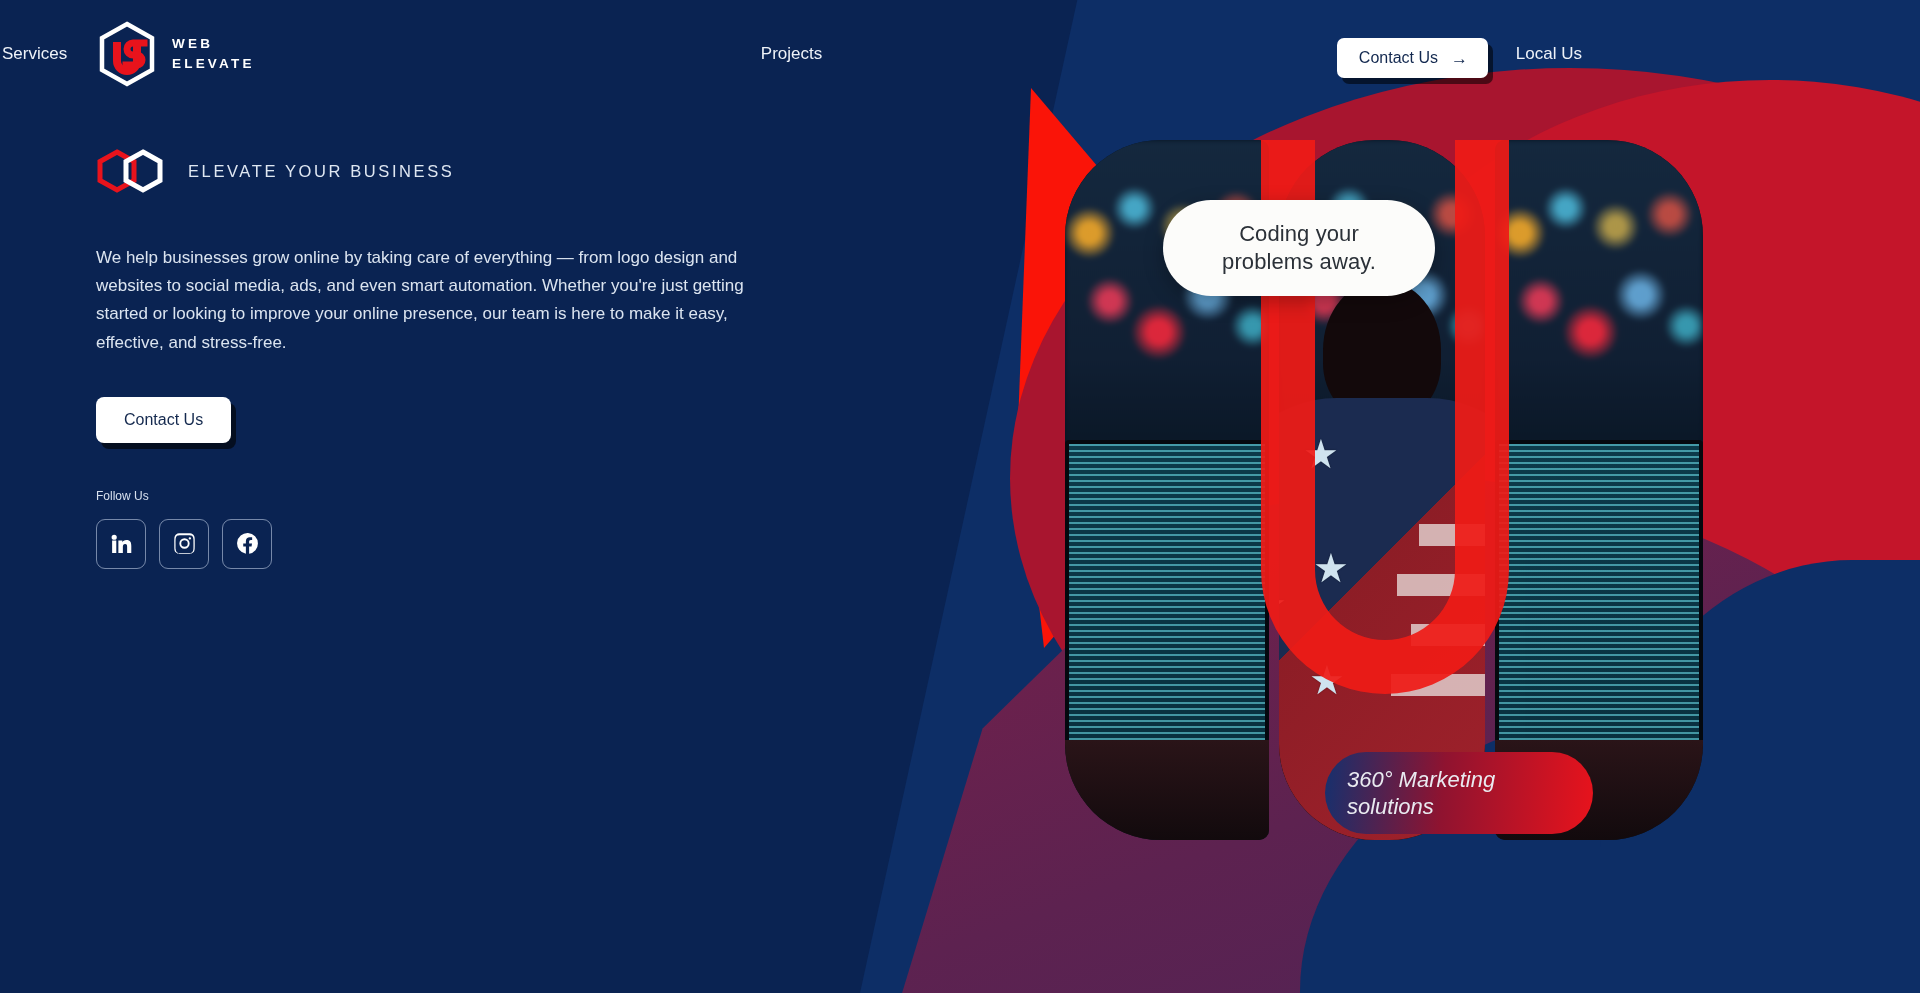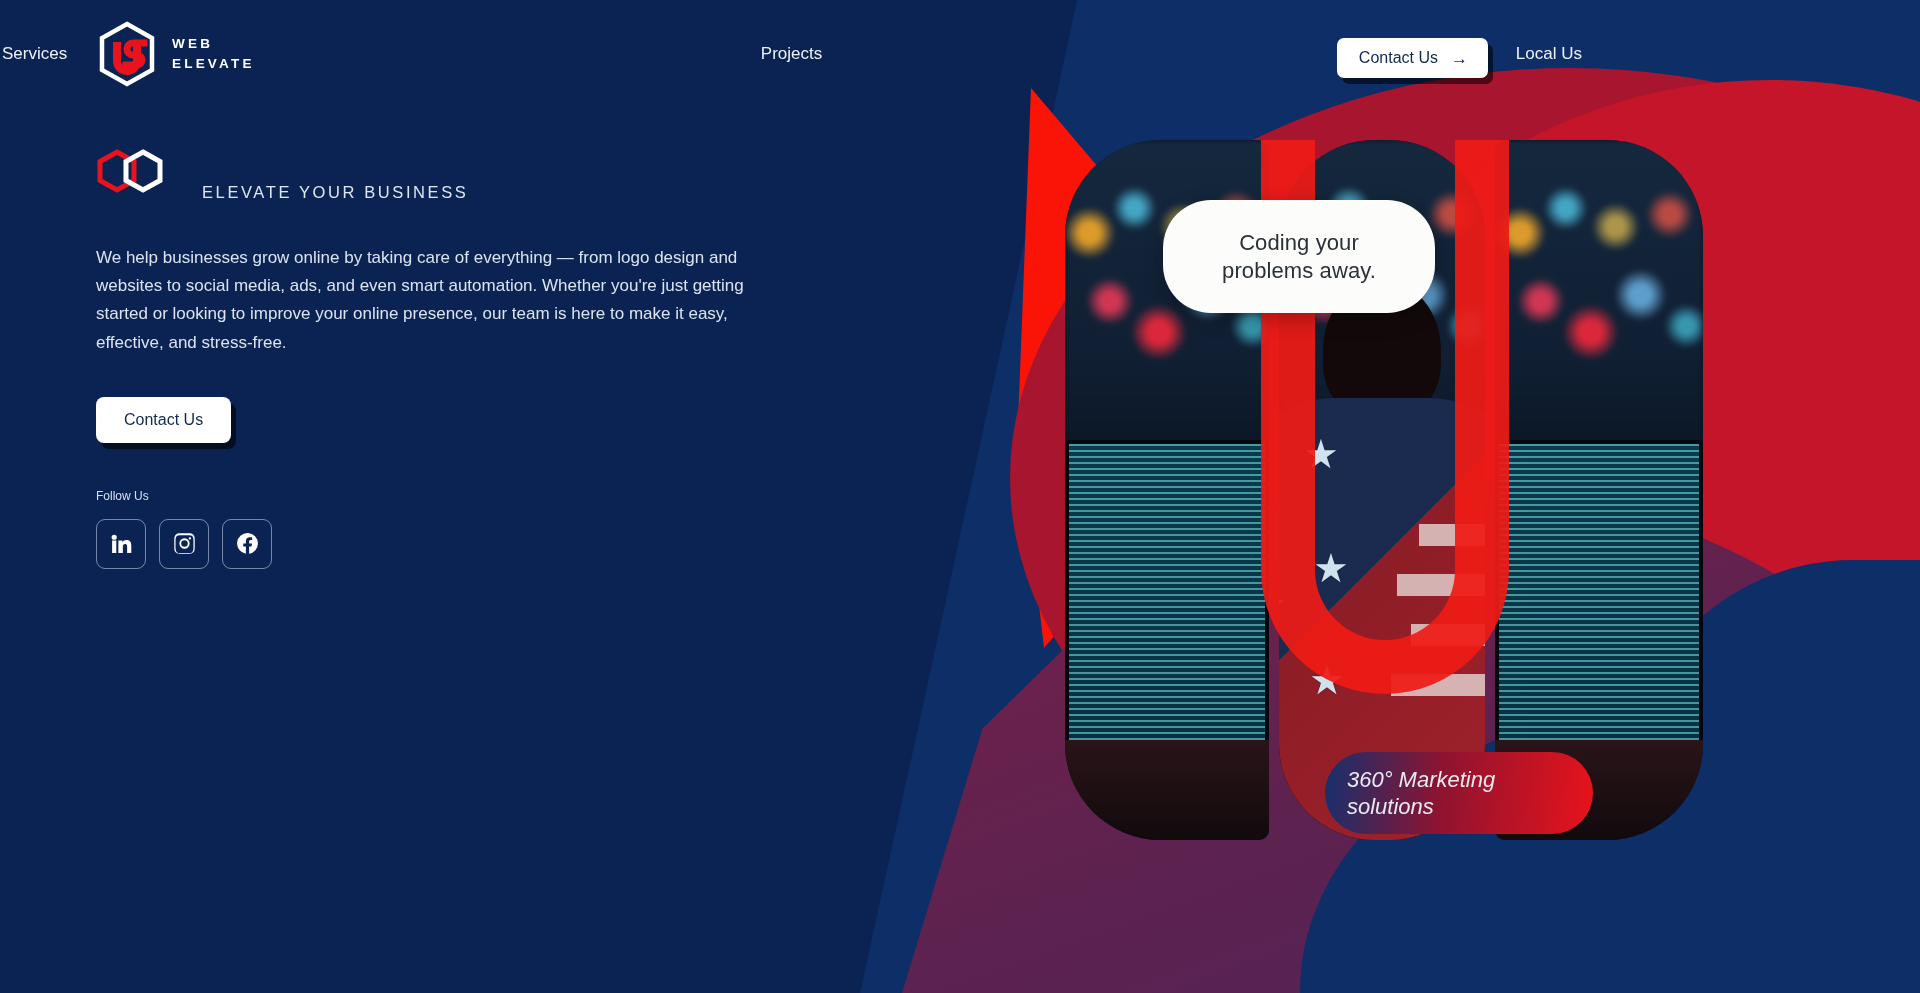--- a/index.html
+++ b/index.html
@@ -138,21 +138,21 @@
   .flag-stripe{
     position:absolute; right:0; height:22px; background:rgba(235,228,225,.75);
   }
 
   
   .u-overlay{ position:absolute; inset:0; z-index:6; pointer-events:none; }
 
   
   .bubble-coding{
     position:absolute; left:1163px; top:200px;
-    width:272px; height:113px;
+    width:272px; height:96px;
     background:#fcfcfa;
     border-radius:48px;
     display:flex; align-items:center; justify-content:center;
     z-index:12;
     box-shadow:0 6px 20px rgba(0,0,0,.28);
   }
   .bubble-coding span{
     display:block; text-align:center;
     color:#2b3138; font-size:22px; line-height:1.27;
     letter-spacing:.1px;
@@ -204,21 +204,21 @@
     font-size:16px; font-family:inherit; cursor:pointer;
     box-shadow:5px 6px 0 rgba(0,0,0,.55);
   }
   .btn-contact-nav .arrow{ font-size:17px; line-height:1; }
 
   
   .hero-copy{
     position:absolute; left:96px; top:140px; width:730px; z-index:25;
   }
   .eyebrow{
-    display:flex; align-items:flex-end; gap:34px; margin-bottom:42px;
+    display:flex; align-items:center; gap:20px; margin-bottom:42px;
   }
   .eyebrow-mark{ width:72px; height:62px; flex:none; }
   .eyebrow-text{
     color:#dfe7f2; font-size:16.5px; letter-spacing:2.6px;
   }
   .headline{
     color:#ffffff;
     font-size:45px; line-height:1.19; font-weight:normal;
     letter-spacing:-0.2px;
     margin-bottom:36px;

